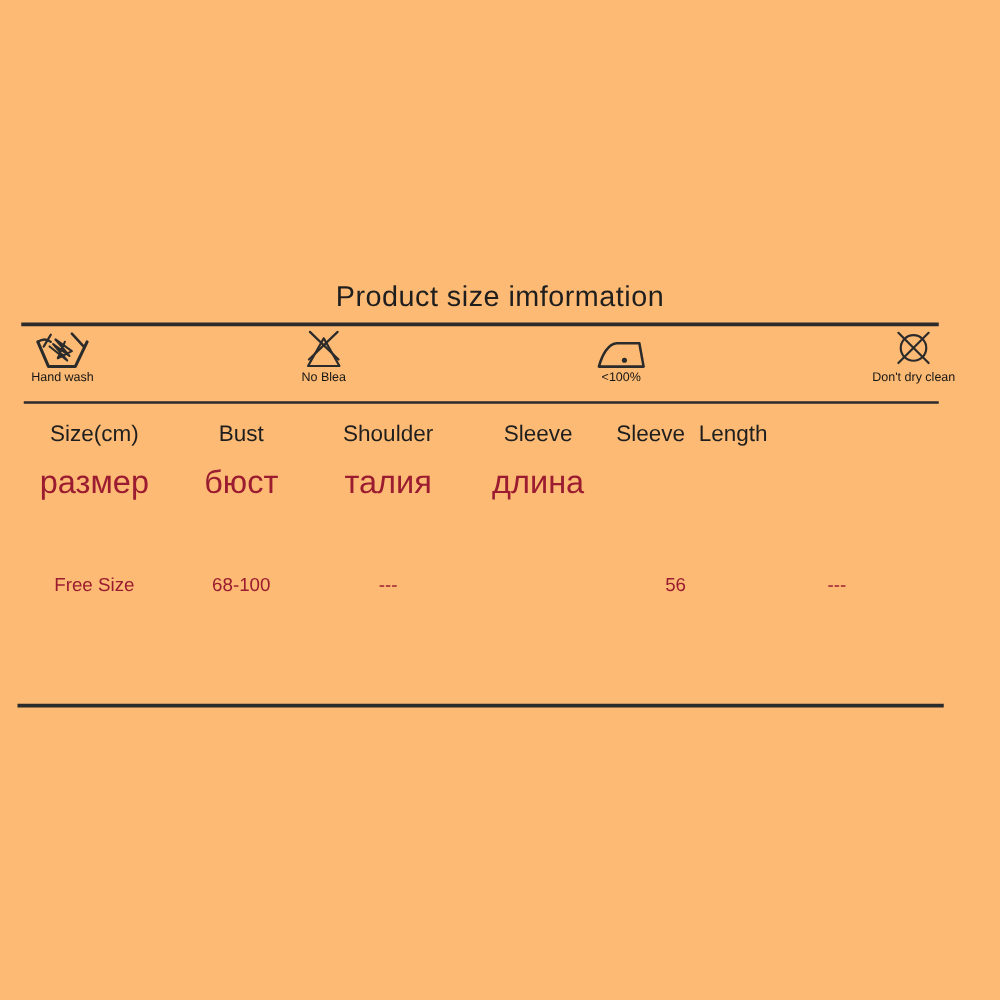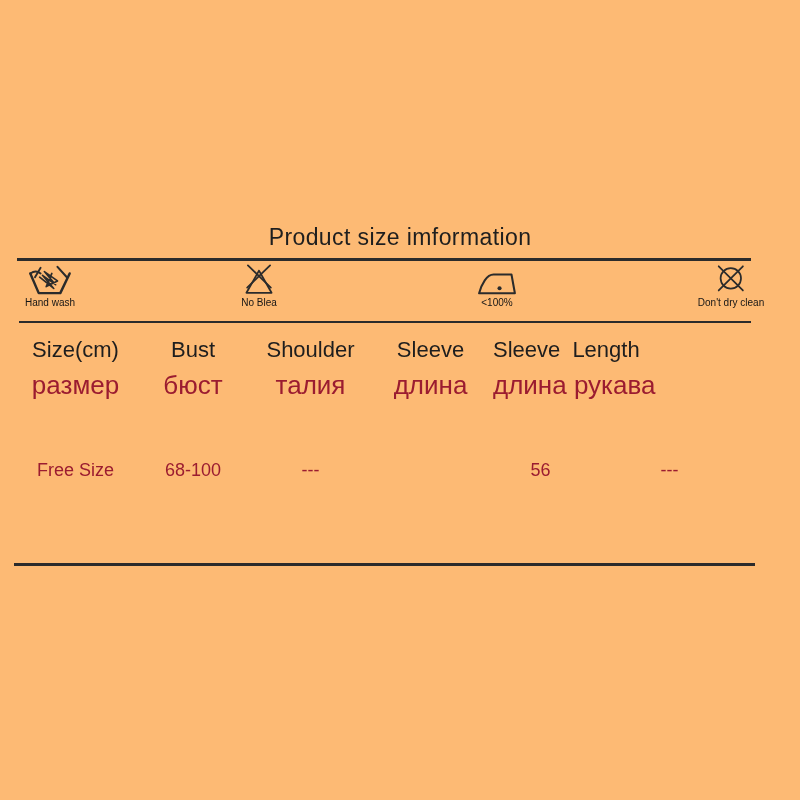--- a/index.html
+++ b/index.html
@@ -85,31 +85,31 @@
     display: grid;
     grid-template-columns: 115px 120px 115px 125px 95px 163px;
     line-height: 1.1;
   }
   .size-grid .cell {
     text-align: center;
     white-space: nowrap;
   }
   .header-en {
     top: 338px;
-    font-size: 22px;
+    font-size: 18px;
     color: var(--text-dark, #1e1e1e);
   }
   .header-ru {
     top: 371px;
     font-size: 26px;
     color: var(--accent-red, #9b1c30);
   }
   .data-row {
     top: 461px;
-    font-size: 18px;
+    font-size: 15px;
     color: var(--accent-red, #9b1c30);
   }
   .wide-words { word-spacing: 6px; }
 </style>
 </head>
 <body>
 
 <div class="canvas">
 
   <h1 class="title">Product size imformation</h1>
@@ -173,21 +173,20 @@
     <div class="cell">Shoulder</div>
     <div class="cell">Sleeve</div>
     <div class="cell wide-words">Sleeve Length</div>
   </div>
 
   <div class="size-grid header-ru">
     <div class="cell">размер</div>
     <div class="cell">бюст</div>
     <div class="cell">талия</div>
     <div class="cell">длина</div>
-    <div class="cell">длина рукава</div>
   </div>
 
   <div class="size-grid data-row">
     <div class="cell">Free Size</div>
     <div class="cell">68-100</div>
     <div class="cell">---</div>
     <div class="cell"></div>
     <div class="cell">56</div>
     <div class="cell">---</div>
   </div>

